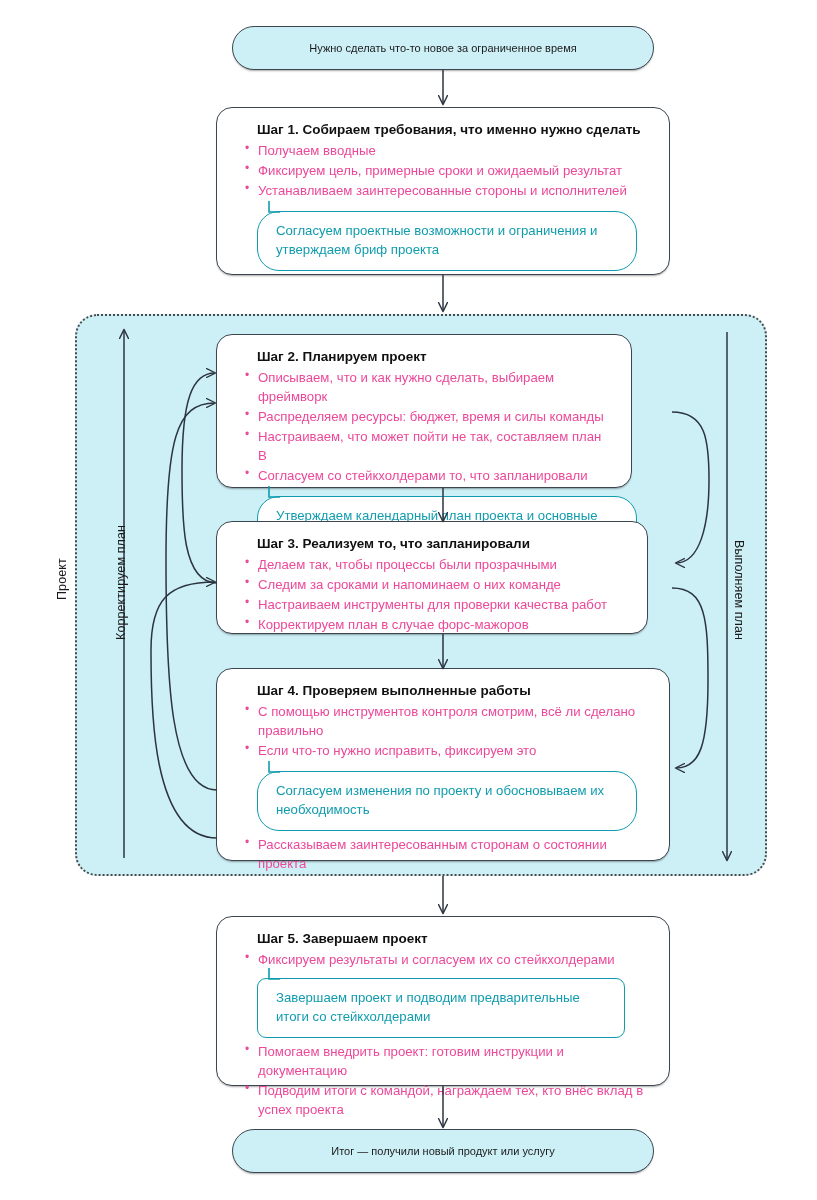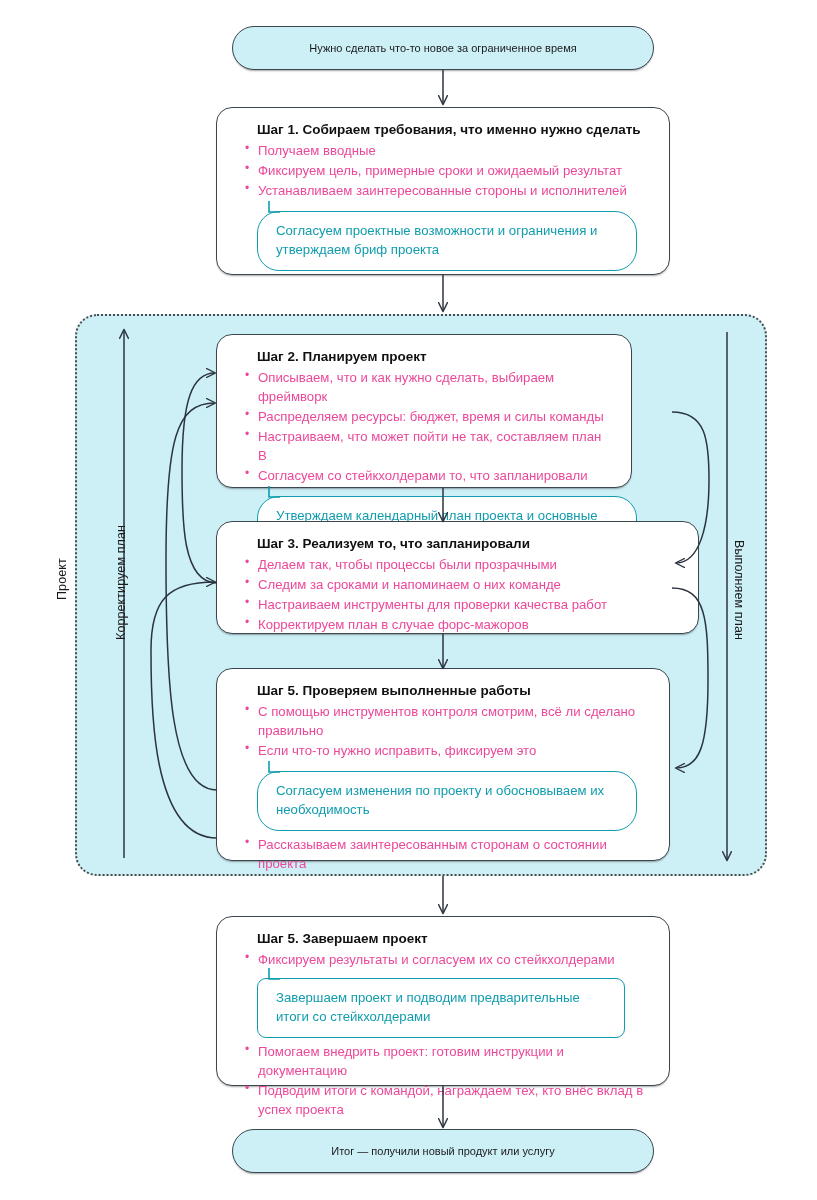--- a/index.html
+++ b/index.html
@@ -202,32 +202,32 @@
       <li class="accent">Согласуем со стейкхолдерами то, что запланировали</li>
     </ul>
     <div class="callout" style="width:380px;">
       <svg class="tail" viewBox="0 0 14 14">
         <path d="M1 1 L1 12 L12 12" fill="none" stroke="#109cae" stroke-width="1.6"></path>
       </svg>
       <span>Утверждаем календарный план проекта и основные вехи</span>
     </div>
   </div>
 
-  <div class="step" style="left:216px; top:521px; width:483px; height:113px;">
+  <div class="step" style="left:216px; top:521px; width:432px; height:113px;">
     <div class="step-title">Шаг 3. Реализуем то, что запланировали</div>
     <ul class="bullets">
       <li>Делаем так, чтобы процессы были прозрачными</li>
       <li>Следим за сроками и напоминаем о них команде</li>
       <li>Настраиваем инструменты для проверки качества работ</li>
       <li>Корректируем план в случае форс-мажоров</li>
     </ul>
   </div>
 
   <div class="step" style="left:216px; top:668px; width:454px; height:193px;">
-    <div class="step-title">Шаг 5. Проверяем выполненные работы</div>
+    <div class="step-title">Шаг 4. Проверяем выполненные работы</div>
     <ul class="bullets">
       <li>С помощью инструментов контроля смотрим, всё ли сделано правильно</li>
       <li class="accent">Если что-то нужно исправить, фиксируем это</li>
     </ul>
     <div class="callout" style="width:380px;">
       <svg class="tail" viewBox="0 0 14 14">
         <path d="M1 1 L1 12 L12 12" fill="none" stroke="#109cae" stroke-width="1.6"></path>
       </svg>
       <span>Согласуем изменения по проекту и обосновываем их необходимость</span>
     </div>

